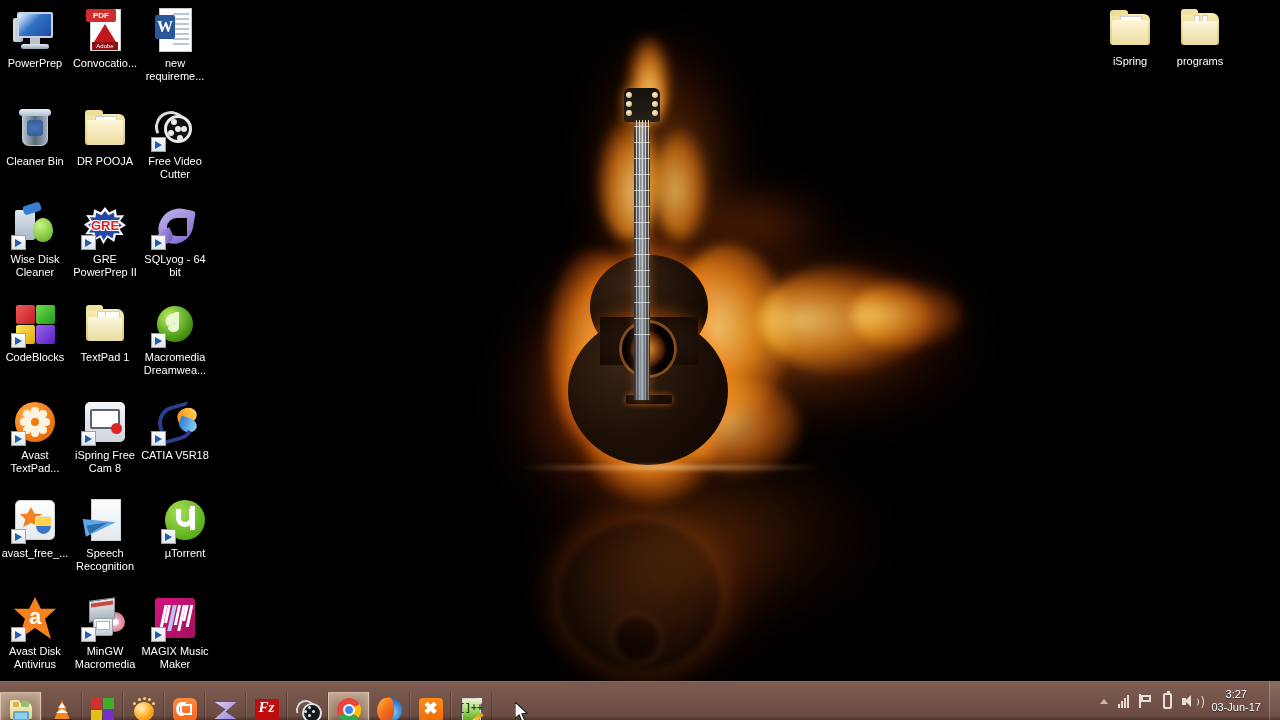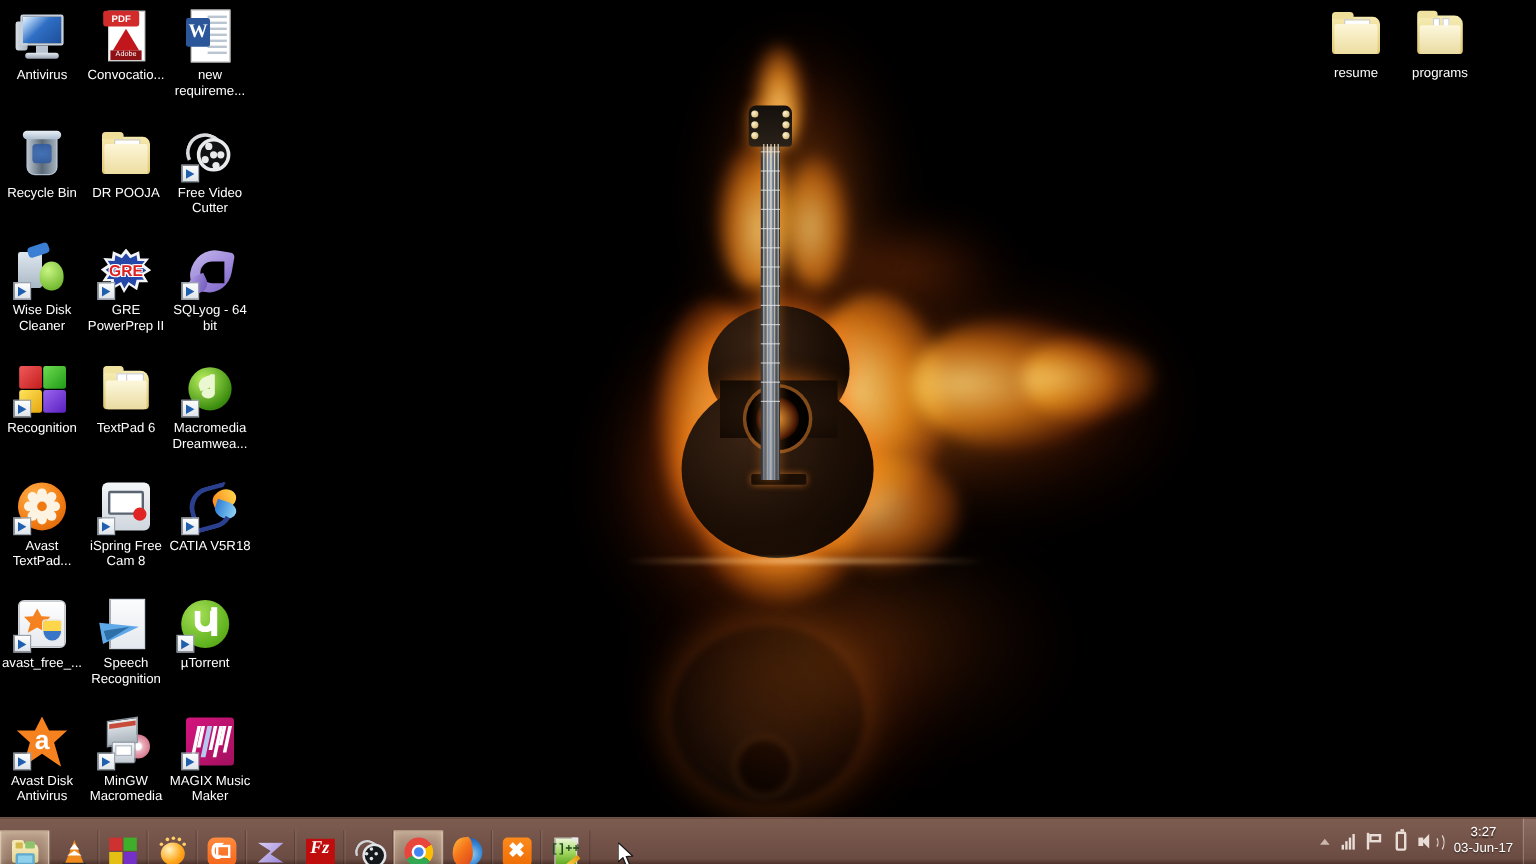--- a/index.html
+++ b/index.html
@@ -720,21 +720,21 @@
   <div id="icon-grid">
       <div class="icon-cell" style="left: 0px; top: 6px;">
         <div class="icon-art">
           <div class="art-monitor">
             <div class="tower"></div>
             <div class="scr"></div>
             <div class="stand"></div>
             <div class="base"></div>
           </div>
         </div>
-        <div class="icon-label">Antivirus</div>
+        <div class="icon-label">PowerPrep</div>
       </div>
       <div class="icon-cell" style="left: 70px; top: 6px;">
         <div class="icon-art">
           <div class="art-pdf">
             <div class="page"></div>
             <div class="alogo"></div>
             <div class="acap">Adobe</div>
             <div class="badge">PDF</div>
           </div>
         </div>
@@ -759,21 +759,21 @@
         <div class="icon-label">new requireme...</div>
       </div>
       <div class="icon-cell" style="left: 0px; top: 104px;">
         <div class="icon-art">
           <div class="art-bin">
             <div class="can"></div>
             <div class="logo"></div>
             <div class="lid"></div>
           </div>
         </div>
-        <div class="icon-label">Recycle Bin</div>
+        <div class="icon-label">Cleaner Bin</div>
       </div>
       <div class="icon-cell" style="left: 70px; top: 104px;">
         <div class="icon-art">
           <div class="art-folder">
             <div class="back"></div>
             <div class="tab"></div>
             <div class="papers">
               <i></i>
               <i></i>
               <i></i>
@@ -837,33 +837,33 @@
       <div class="icon-cell" style="left: 0px; top: 300px;">
         <div class="icon-art">
           <div class="art-cb">
             <i class="r"></i>
             <i class="g"></i>
             <i class="y"></i>
             <i class="p"></i>
           </div>
           <span class="shortcut-arrow"></span>
         </div>
-        <div class="icon-label">Recognition</div>
+        <div class="icon-label">CodeBlocks</div>
       </div>
       <div class="icon-cell" style="left: 70px; top: 300px;">
         <div class="icon-art">
           <div class="art-plainfolder">
             <div class="bk"></div>
             <div class="tb"></div>
             <div class="sheet" style="left:16px;width:17px;height:28px"></div>
             <div class="sheet" style="left:24px;width:15px;height:26px"></div>
             <div class="fr"></div>
           </div>
         </div>
-        <div class="icon-label">TextPad 6</div>
+        <div class="icon-label">TextPad 1</div>
       </div>
       <div class="icon-cell" style="left: 140px; top: 300px;">
         <div class="icon-art">
           <div class="art-dw">
             <div class="circle"></div>
             <div class="leaf"></div>
             <div class="note"></div>
             <div class="noteh"></div>
           </div>
           <span class="shortcut-arrow"></span>
@@ -917,21 +917,21 @@
       <div class="icon-cell" style="left: 70px; top: 496px;">
         <div class="icon-art">
           <div class="art-speech">
             <div class="page"></div>
             <div class="plane"></div>
             <div class="plane2"></div>
           </div>
         </div>
         <div class="icon-label">Speech Recognition</div>
       </div>
-      <div class="icon-cell" style="left: 136px; top: 496px;">
+      <div class="icon-cell" style="left: 150px; top: 496px;">
         <div class="icon-art">
           <div class="art-utorrent">
             <div class="circle"></div>
             <div class="u"></div>
             <div class="stem"></div>
           </div>
           <span class="shortcut-arrow"></span>
         </div>
         <div class="icon-label">µTorrent</div>
       </div>
@@ -987,21 +987,21 @@
               <i></i>
               <i></i>
               <i></i>
               <i></i>
               <i></i>
               <i></i>
             </div>
             <div class="front"></div>
           </div>
         </div>
-        <div class="icon-label">resume</div>
+        <div class="icon-label">iSpring</div>
       </div>
       <div class="icon-cell" style="left: 1165px; top: 4px;">
         <div class="icon-art">
           <div class="art-plainfolder">
             <div class="bk"></div>
             <div class="tb"></div>
             <div class="sheet" style="left:18px;width:6px;height:30px"></div>
             <div class="sheet" style="left:26px;width:6px;height:30px"></div>
             <div class="fr"></div>
           </div>

